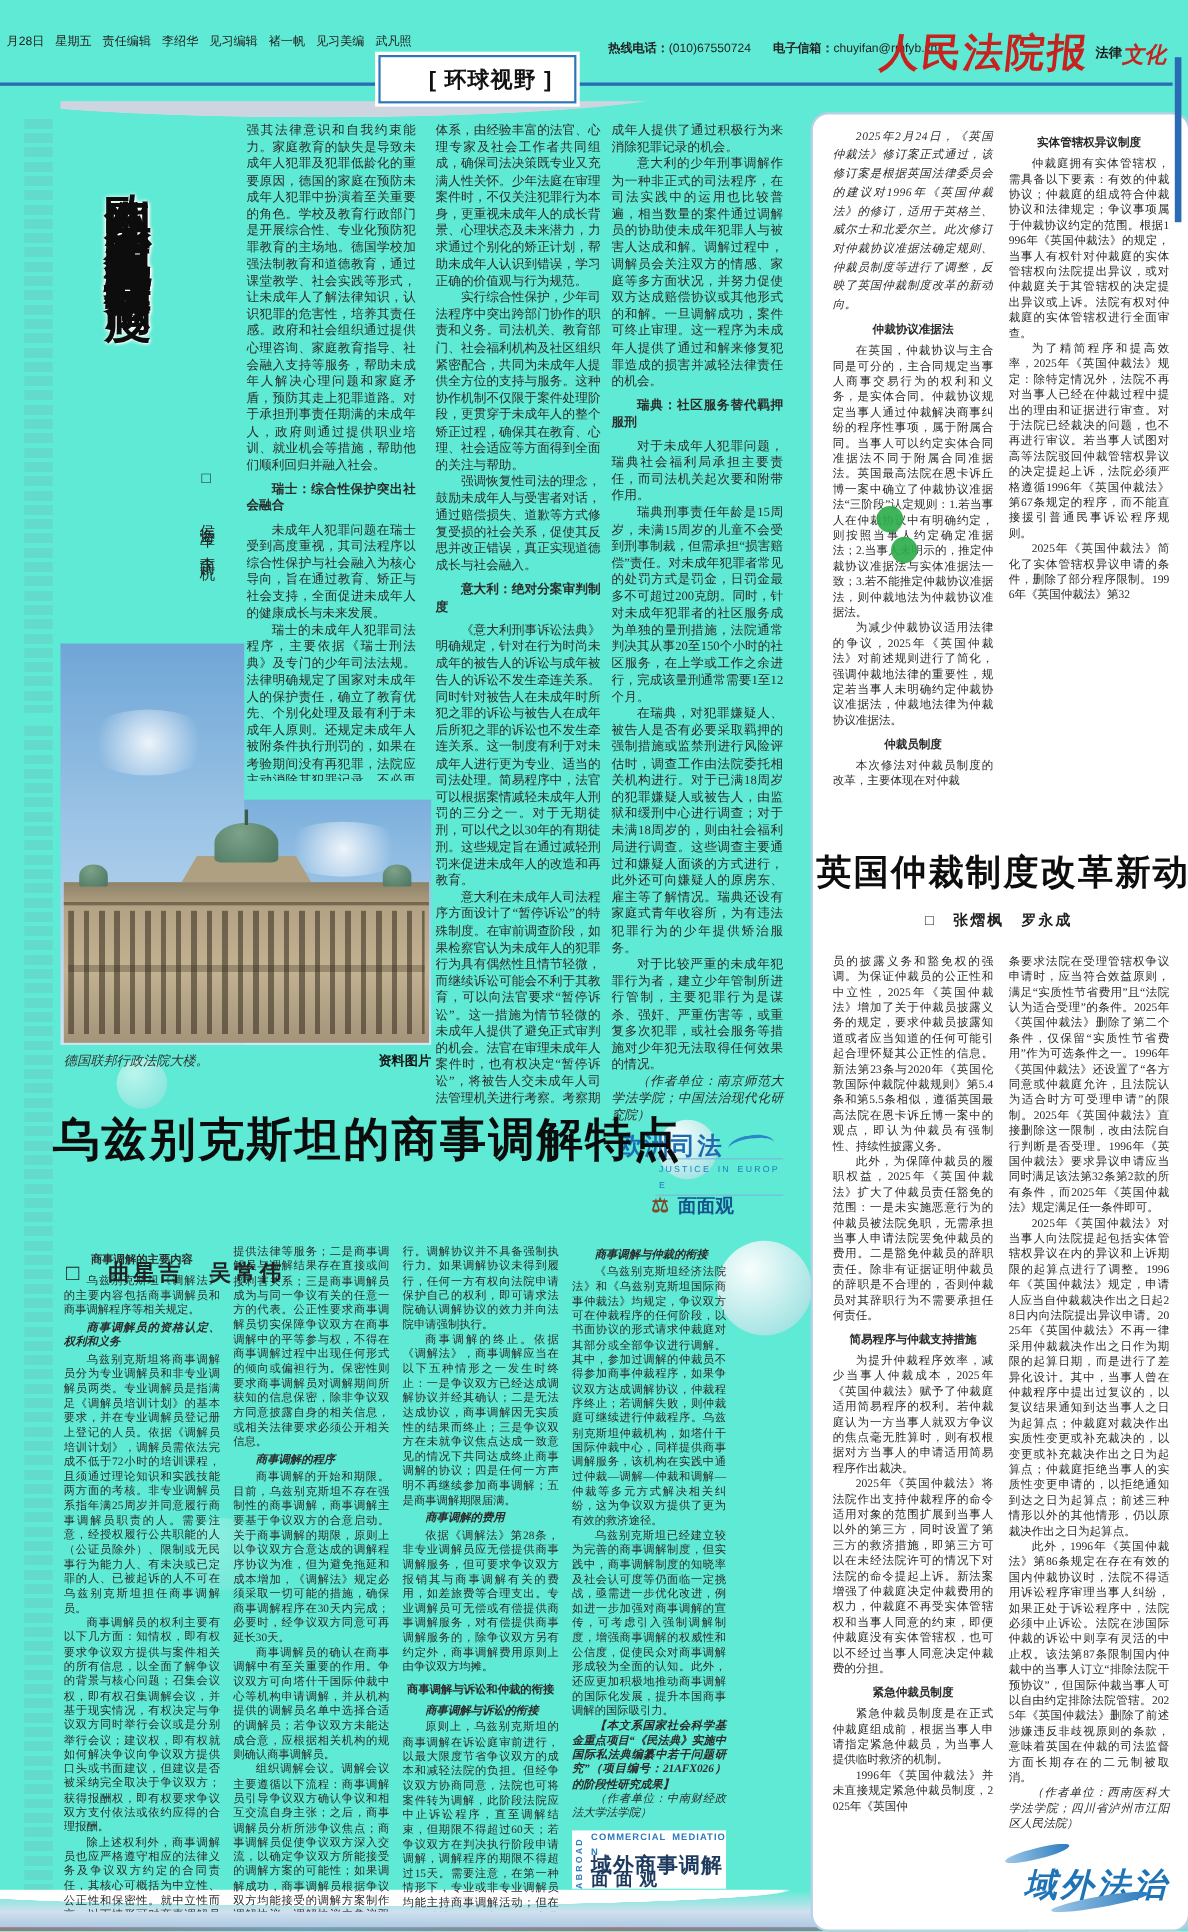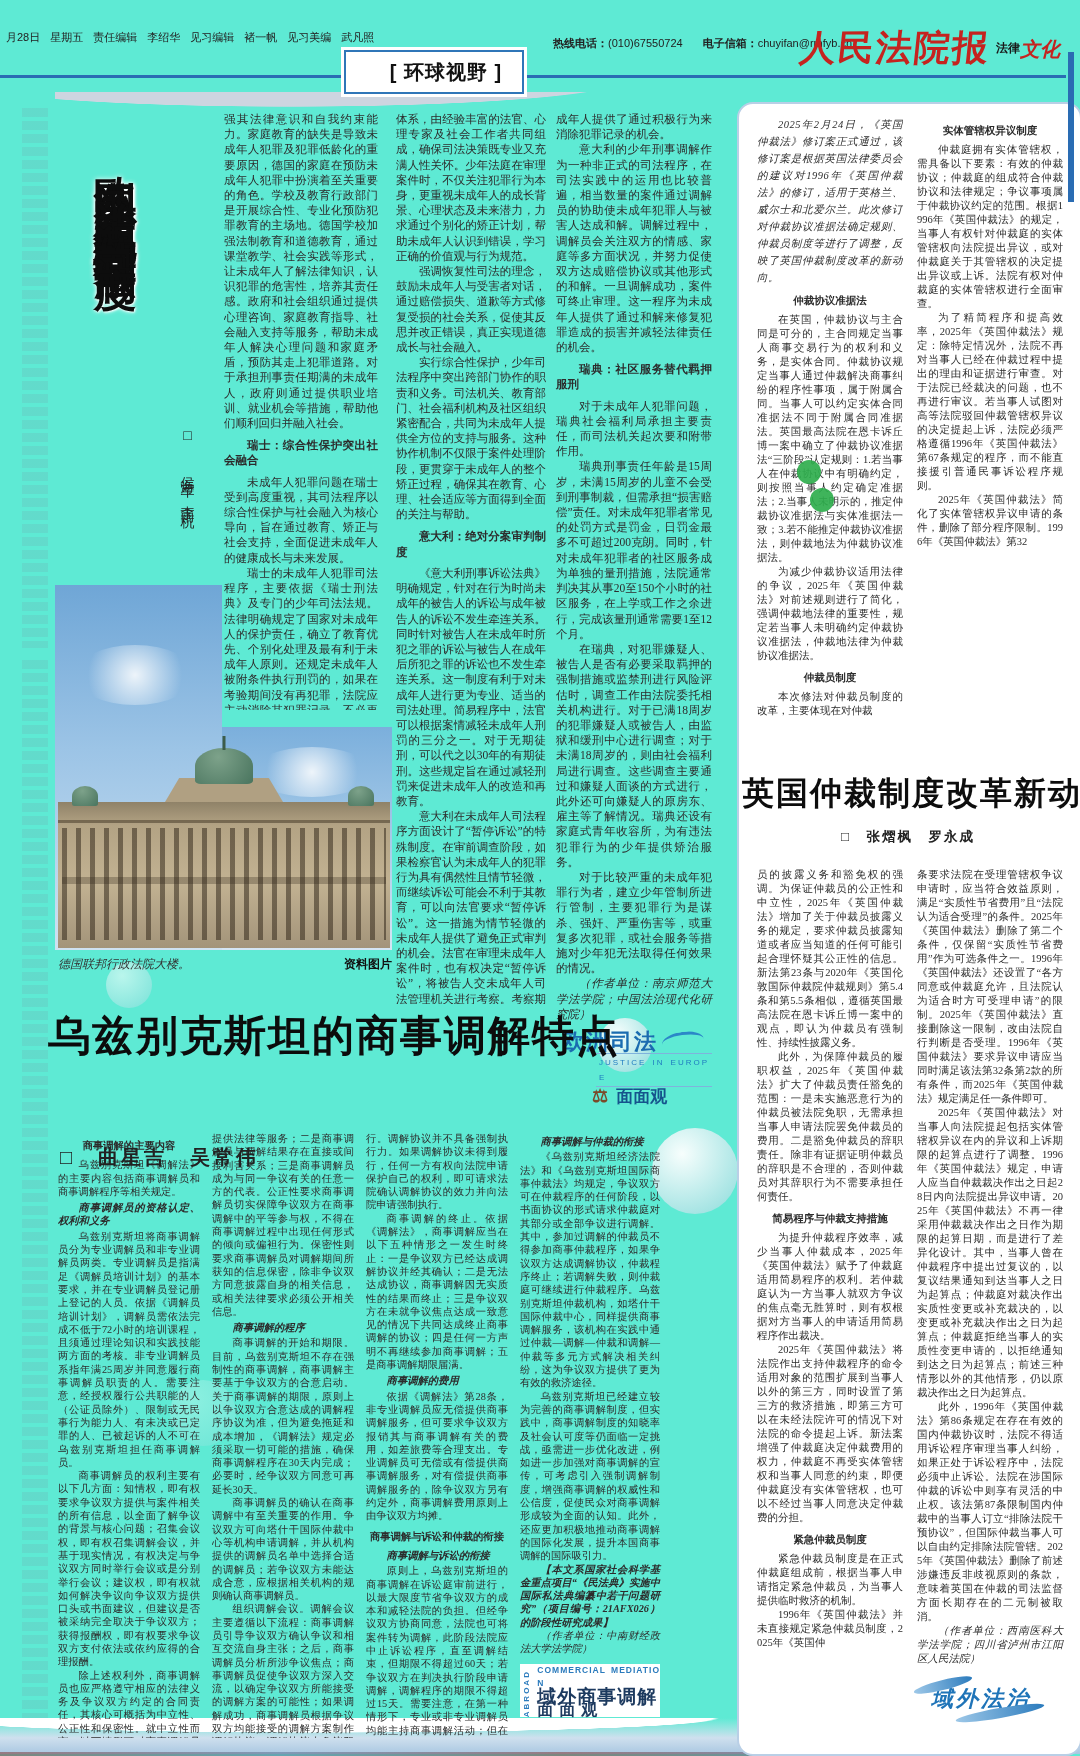--- a/index.html
+++ b/index.html
@@ -103,22 +103,22 @@
   .uk-headline{position:absolute;left:742px;top:772px;width:332px;text-align:center;font-size:32px;
                font-weight:900;letter-spacing:2px;color:#0d0d0d;z-index:3;white-space:nowrap;}
   .uk-byline{position:absolute;left:742px;top:828px;width:332px;text-align:center;font-size:13.5px;
              font-weight:700;letter-spacing:2px;color:#222;z-index:3;}
   .gdot{position:absolute;width:24px;height:24px;border-radius:50%;background:#2fae4d;opacity:.92;z-index:6;}
   
   .stamp-yw{margin:14px 0 0 10px;position:relative;width:120px;}
   .yw-sw1,.yw-sw2{height:10px;border-radius:50%;background:linear-gradient(90deg,#9ec8e8,#2b7bbd);}
   .yw-sw1{width:60px;transform:rotate(-14deg);margin-left:-14px;}
   .yw-sw2{width:90px;transform:rotate(-10deg);margin-left:28px;margin-top:2px;}
-  .yw-txt{font-size:22px;font-weight:900;font-style:italic;color:#1f74b8;letter-spacing:3px;
-          margin:2px 0 0 4px;white-space:nowrap;}
+  .yw-txt{font-size:30px;font-weight:900;font-style:italic;color:#1f74b8;letter-spacing:3px;
+          margin:18px 0 0 4px;white-space:nowrap;}
   
   .botwave{position:absolute;left:0;top:1718px;width:1080px;height:36px;z-index:0;
            background:linear-gradient(180deg,rgba(255,255,255,0) 0%,#cfe0ee 55%,#a9c7e1 100%);}
   .botwave:before{content:"";position:absolute;left:0;top:0;width:100%;height:20px;
            background:radial-gradient(ellipse 60% 120% at 30% 0%,#fff 0 60%,rgba(255,255,255,0) 61%);}
   .botstrip{position:absolute;left:0;top:1752px;width:935px;height:4px;opacity:.65;z-index:0;
            background:linear-gradient(90deg,#8a5050,#68809f 30%,#8a5050 60%,#5d7aa0);}
 </style>
 </head>
 <body>
@@ -174,22 +174,22 @@
   </div>
 
   <div class="txtcol eu-col" style="left:224px;top:112px;width:154px;height:598px;overflow:hidden;">
       <div class="para cont">强其法律意识和自我约束能力。家庭教育的缺失是导致未成年人犯罪及犯罪低龄化的重要原因，德国的家庭在预防未成年人犯罪中扮演着至关重要的角色。学校及教育行政部门是开展综合性、专业化预防犯罪教育的主场地。德国学校加强法制教育和道德教育，通过课堂教学、社会实践等形式，让未成年人了解法律知识，认识犯罪的危害性，培养其责任感。政府和社会组织通过提供心理咨询、家庭教育指导、社会融入支持等服务，帮助未成年人解决心理问题和家庭矛盾，预防其走上犯罪道路。对于承担刑事责任期满的未成年人，政府则通过提供职业培训、就业机会等措施，帮助他们顺利回归并融入社会。</div>
       <div class="para h">瑞士：综合性保护突出社会融合</div>
       <div class="para p">未成年人犯罪问题在瑞士受到高度重视，其司法程序以综合性保护与社会融入为核心导向，旨在通过教育、矫正与社会支持，全面促进未成年人的健康成长与未来发展。</div>
       <div class="para p">瑞士的未成年人犯罪司法程序，主要依据《瑞士刑法典》及专门的少年司法法规。法律明确规定了国家对未成年人的保护责任，确立了教育优先、个别化处理及最有利于未成年人原则。还规定未成年人被附条件执行刑罚的，如果在考验期间没有再犯罪，法院应主动消除其犯罪记录，不必再经过其他额外的程序。</div>
     </div>
   <div class="txtcol eu-col" style="left:396px;top:112px;width:150px;height:892px;overflow:hidden;">
       <div class="para cont">体系，由经验丰富的法官、心理专家及社会工作者共同组成，确保司法决策既专业又充满人性关怀。少年法庭在审理案件时，不仅关注犯罪行为本身，更重视未成年人的成长背景、心理状态及未来潜力，力求通过个别化的矫正计划，帮助未成年人认识到错误，学习正确的价值观与行为规范。</div>
+      <div class="para p">实行综合性保护，少年司法程序中突出跨部门协作的职责和义务。司法机关、教育部门、社会福利机构及社区组织紧密配合，共同为未成年人提供全方位的支持与服务。这种协作机制不仅限于案件处理阶段，更贯穿于未成年人的整个矫正过程，确保其在教育、心理、社会适应等方面得到全面的关注与帮助。</div>
       <div class="para p">强调恢复性司法的理念，鼓励未成年人与受害者对话，通过赔偿损失、道歉等方式修复受损的社会关系，促使其反思并改正错误，真正实现道德成长与社会融入。</div>
-      <div class="para p">实行综合性保护，少年司法程序中突出跨部门协作的职责和义务。司法机关、教育部门、社会福利机构及社区组织紧密配合，共同为未成年人提供全方位的支持与服务。这种协作机制不仅限于案件处理阶段，更贯穿于未成年人的整个矫正过程，确保其在教育、心理、社会适应等方面得到全面的关注与帮助。</div>
       <div class="para h">意大利：绝对分案审判制度</div>
       <div class="para p">《意大利刑事诉讼法典》明确规定，针对在行为时尚未成年的被告人的诉讼与成年被告人的诉讼不发生牵连关系。同时针对被告人在未成年时所犯之罪的诉讼与被告人在成年后所犯之罪的诉讼也不发生牵连关系。这一制度有利于对未成年人进行更为专业、适当的司法处理。简易程序中，法官可以根据案情减轻未成年人刑罚的三分之一。对于无期徒刑，可以代之以30年的有期徒刑。这些规定旨在通过减轻刑罚来促进未成年人的改造和再教育。</div>
       <div class="para p">意大利在未成年人司法程序方面设计了“暂停诉讼”的特殊制度。在审前调查阶段，如果检察官认为未成年人的犯罪行为具有偶然性且情节轻微，而继续诉讼可能会不利于其教育，可以向法官要求“暂停诉讼”。这一措施为情节轻微的未成年人提供了避免正式审判的机会。法官在审理未成年人案件时，也有权决定“暂停诉讼”，将被告人交未成年人司法管理机关进行考察。考察期间，未成年人需遵守相关规定，并可能需要采取一些旨在弥补犯罪后果和促使与被害人和解的措施。如果考验取得积极结果，法官应当宣布犯罪消除。这一措施为未</div>
     </div>
   <div class="txtcol eu-col" style="left:556px;top:112px;width:156px;">
     <div>
         <div class="para cont">成年人提供了通过积极行为来消除犯罪记录的机会。</div>
         <div class="para p">意大利的少年刑事调解作为一种非正式的司法程序，在司法实践中的运用也比较普遍，相当数量的案件通过调解员的协助使未成年犯罪人与被害人达成和解。调解过程中，调解员会关注双方的情感、家庭等多方面状况，并努力促使双方达成赔偿协议或其他形式的和解。一旦调解成功，案件可终止审理。这一程序为未成年人提供了通过和解来修复犯罪造成的损害并减轻法律责任的机会。</div>
         <div class="para h">瑞典：社区服务替代羁押服刑</div>
         <div class="para p">对于未成年人犯罪问题，瑞典社会福利局承担主要责任，而司法机关起次要和附带作用。</div>

